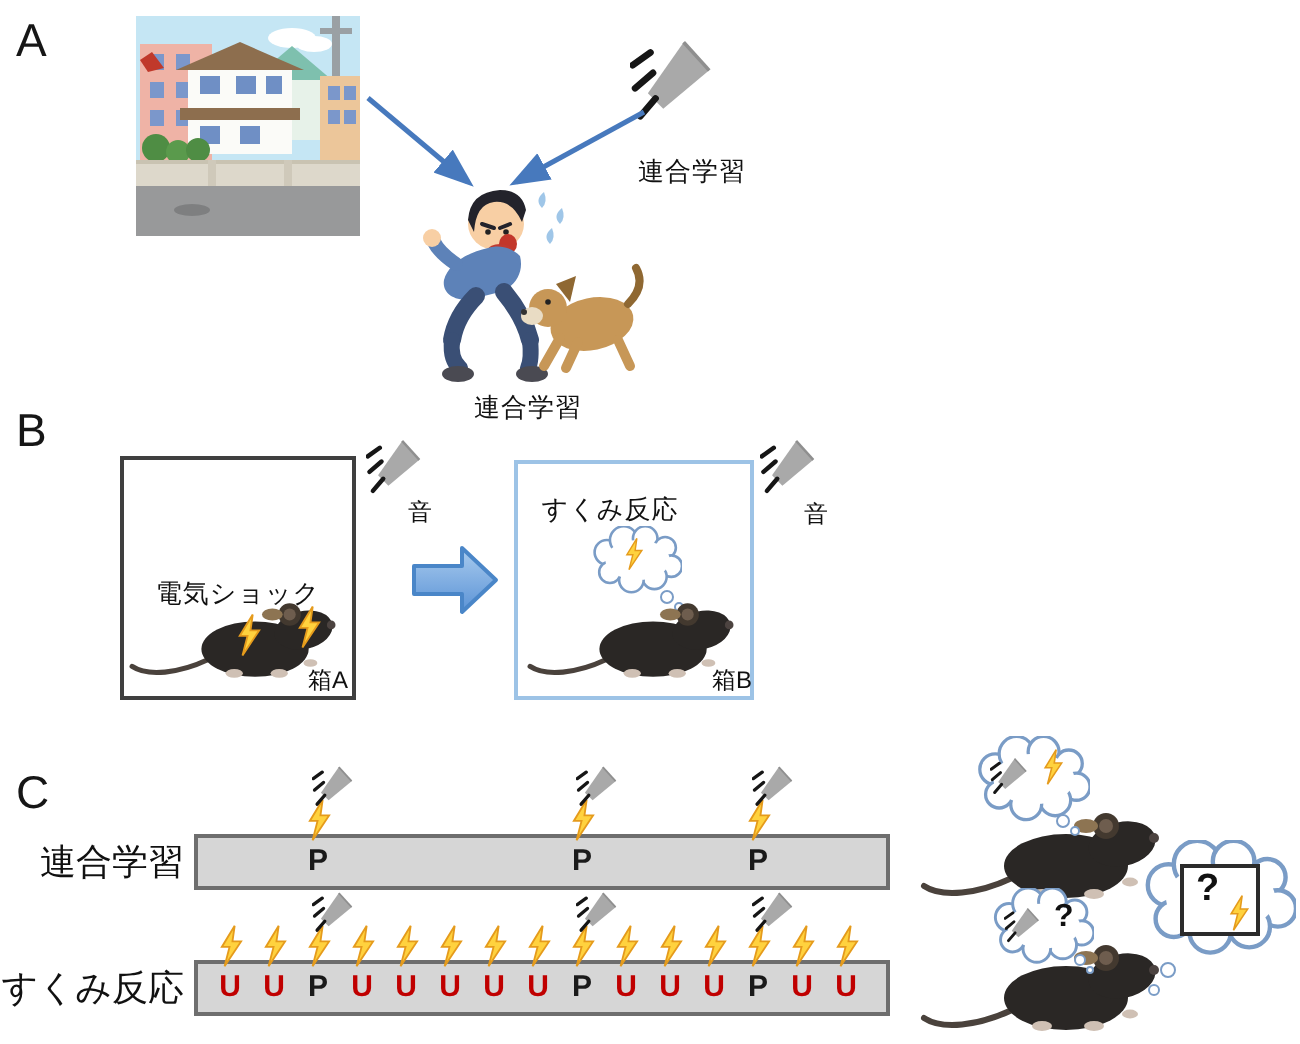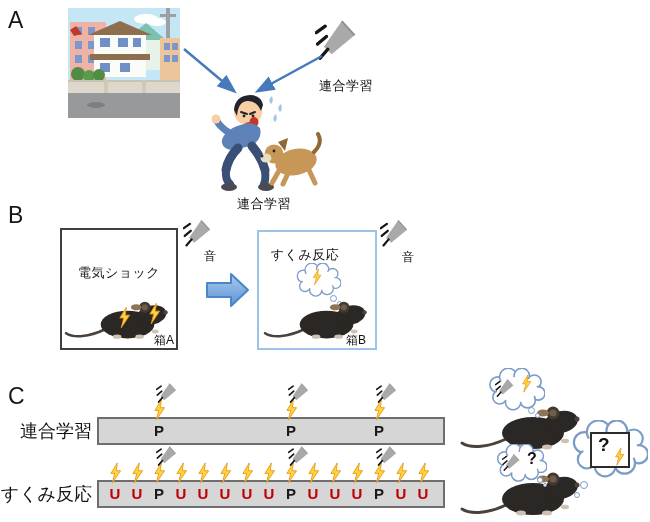--- a/index.html
+++ b/index.html
@@ -161,21 +161,21 @@
     <circle cx="64" cy="63" r="1.4" fill="#222"></circle>
     <path d="M70,81 L62,95" stroke="#c79757" stroke-width="5" stroke-linecap="round"></path>
     <path d="M79,83 L73,96" stroke="#c79757" stroke-width="5" stroke-linecap="round"></path>
     <path d="M99,82 L105,95" stroke="#c79757" stroke-width="5" stroke-linecap="round"></path>
   </svg>
   <div class="cap" style="left:221px;top:196px;width:86px">連合学習</div>
 
   <div class="plabel" style="left:8px;top:203px">B</div>
 
   <div class="abs" style="left:60px;top:228px;width:118px;height:122px;border:2px solid var(--boxa);box-sizing:border-box;background:#fff"></div>
-  <div class="cap" style="left:60px;top:265px;width:118px">電気ショック</div>
+  <div class="cap" style="left:60px;top:289px;width:118px">電気ショック</div>
   <svg class="abs" style="left:63px;top:296px" width="110" height="45" viewBox="0 0 126 52">
       <use href="#sym-mouse"></use>
     </svg>
   <svg class="abs" style="left:118px;top:306px" width="13" height="23" viewBox="0 0 14 24">
       <use href="#sym-bolt"></use>
     </svg>
   <svg class="abs" style="left:148px;top:302px" width="13" height="23" viewBox="0 0 14 24">
       <use href="#sym-bolt"></use>
     </svg>
   <div class="tag" style="left:142px;top:334px;width:32px;text-align:right">箱A</div>
@@ -200,21 +200,21 @@
       <use href="#sym-cloud"></use>
     </svg>
   <svg class="abs" style="left:312px;top:268px" width="10" height="18" viewBox="0 0 14 24">
       <use href="#sym-bolt"></use>
     </svg>
   <div class="dot" style="left:330px;top:295px;width:7px;height:7px"></div>
   <div class="dot" style="left:337px;top:301px;width:5px;height:5px"></div>
   <svg class="abs" style="left:262px;top:296px" width="110" height="45" viewBox="0 0 126 52">
       <use href="#sym-mouse"></use>
     </svg>
-  <div class="tag" style="left:340px;top:334px;width:32px;text-align:center">箱B</div>
+  <div class="tag" style="left:356px;top:334px;width:32px;text-align:left">箱B</div>
   <svg class="abs" style="left:380px;top:217px" width="31" height="31" viewBox="0 0 36 36">
       <use href="#sym-speaker"></use>
     </svg>
   <div class="tag" style="left:402px;top:251px">音</div>
 
   <div class="plabel" style="left:8px;top:384px">C</div>
 
   <div class="rowlab" style="left:12px;top:424px;width:80px">連合学習</div>
   <div class="bar" style="top:417px"></div>
 

